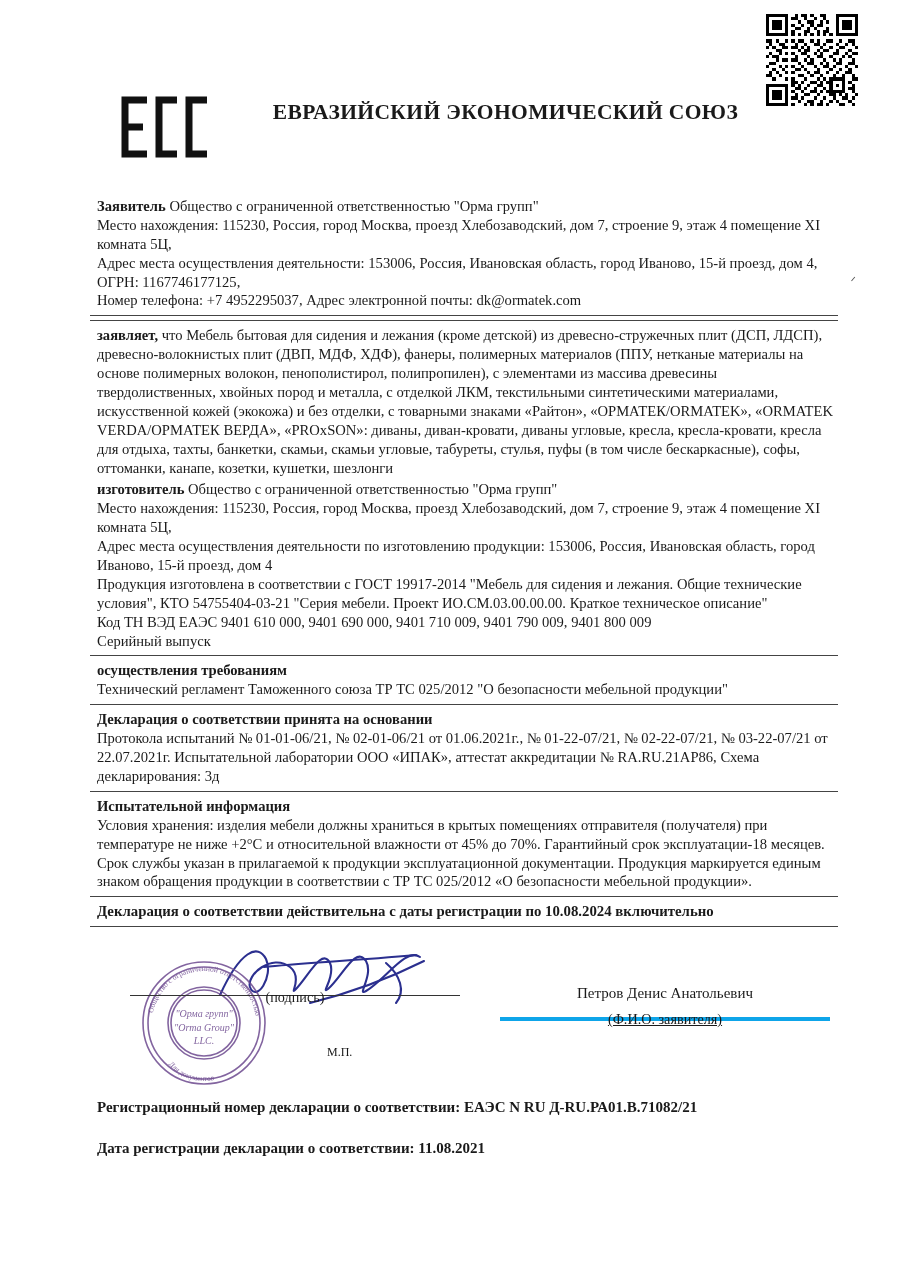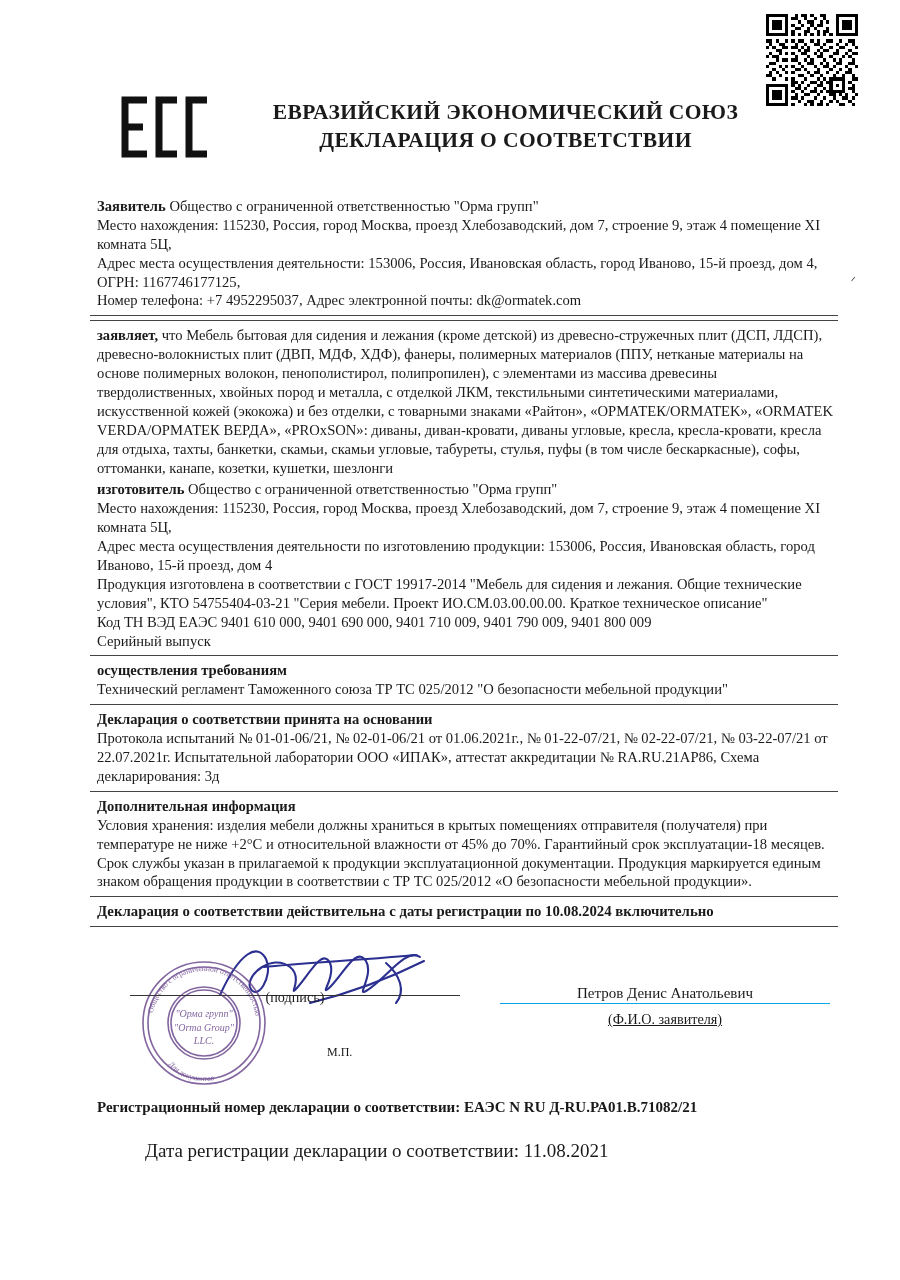--- a/index.html
+++ b/index.html
@@ -117,22 +117,22 @@
     top: 104px;
     font-size: 12px;
   }
   .declarant-name {
     position: absolute;
     right: 8px;
     top: 44px;
     width: 330px;
     text-align: center;
     font-size: 15px;
-    border-bottom: 1px solid #0ea5e9;
-    padding-bottom: 1px;
+    border-bottom: 4px solid #0ea5e9;
+    padding-bottom: 15px;
   }
   .declarant-cap {
     position: absolute;
     right: 8px;
     top: 70px;
     width: 330px;
     text-align: center;
     font-size: 14.2px;
     text-decoration: underline;
   }
@@ -156,24 +156,23 @@
   }
 
   .regnum {
     margin-top: 8px;
     font-weight: bold;
     font-size: 15px;
     padding-left: 7px;
   }
   .regdate {
     margin-top: 24px;
-    font-weight: normal;
-    font-size: 19px;
+    font-weight: bold;
+    font-size: 15px;
     padding-left: 7px;
-    margin-left: 48px;
   }
   .valid-line {
     font-weight: bold;
     font-size: 14.8px;
     padding-left: 7px;
   }
   .tick {
     position: absolute;
     right: 44px;
     top: 274px;
@@ -419,21 +418,20 @@
       <svg viewBox="0 0 96 62" width="96" height="62">
         <g fill="none" stroke="#111" stroke-width="7">
           <path d="M32 4 H10 V31 H28 M10 31 V58 H32"></path>
           <path d="M62 4 H44 V58 H62"></path>
           <path d="M92 4 H74 V58 H92"></path>
         </g>
       </svg>
     </div>
     <div class="header-titles">
       <div class="t1">ЕВРАЗИЙСКИЙ ЭКОНОМИЧЕСКИЙ СОЮЗ</div>
-      <div class="t2">ДЕКЛАРАЦИЯ О СООТВЕТСТВИИ</div>
     </div>
   </div>
 
   <div class="tick">ᐟ</div>
 
   <div class="body">
 
     <div class="sec blk">
       <p><span class="lbl">Заявитель</span>
          <span>Общество с ограниченной ответственностью "Орма групп"</span></p>
@@ -472,21 +470,21 @@
     <div class="rule"></div>
 
     <div class="sec blk">
       <p class="lbl">Декларация о соответствии принята на основании</p>
       <p>Протокола испытаний № 01-01-06/21, № 02-01-06/21 от 01.06.2021г., № 01-22-07/21, № 02-22-07/21, № 03-22-07/21 от 22.07.2021г. Испытательной лаборатории ООО «ИПАК», аттестат аккредитации № RA.RU.21АР86, Схема декларирования: 3д</p>
     </div>
 
     <div class="rule"></div>
 
     <div class="sec blk">
-      <p class="lbl">Дополнительная информация</p>
+      <p class="lbl">Испытательной информация</p>
       <p>Условия хранения: изделия мебели должны храниться в крытых помещениях отправителя (получателя) при температуре не ниже +2°С и относительной влажности от 45% до 70%. Гарантийный срок эксплуатации-18 месяцев. Срок службы указан в прилагаемой к продукции эксплуатационной документации. Продукция маркируется единым знаком обращения продукции в соответствии с ТР ТС 025/2012 «О безопасности мебельной продукции».</p>
     </div>
 
     <div class="rule"></div>
 
     <div class="sec">
       <p class="valid-line">Декларация о соответствии действительна с даты регистрации по  10.08.2024 включительно</p>
     </div>
 
     <div class="rule"></div>

